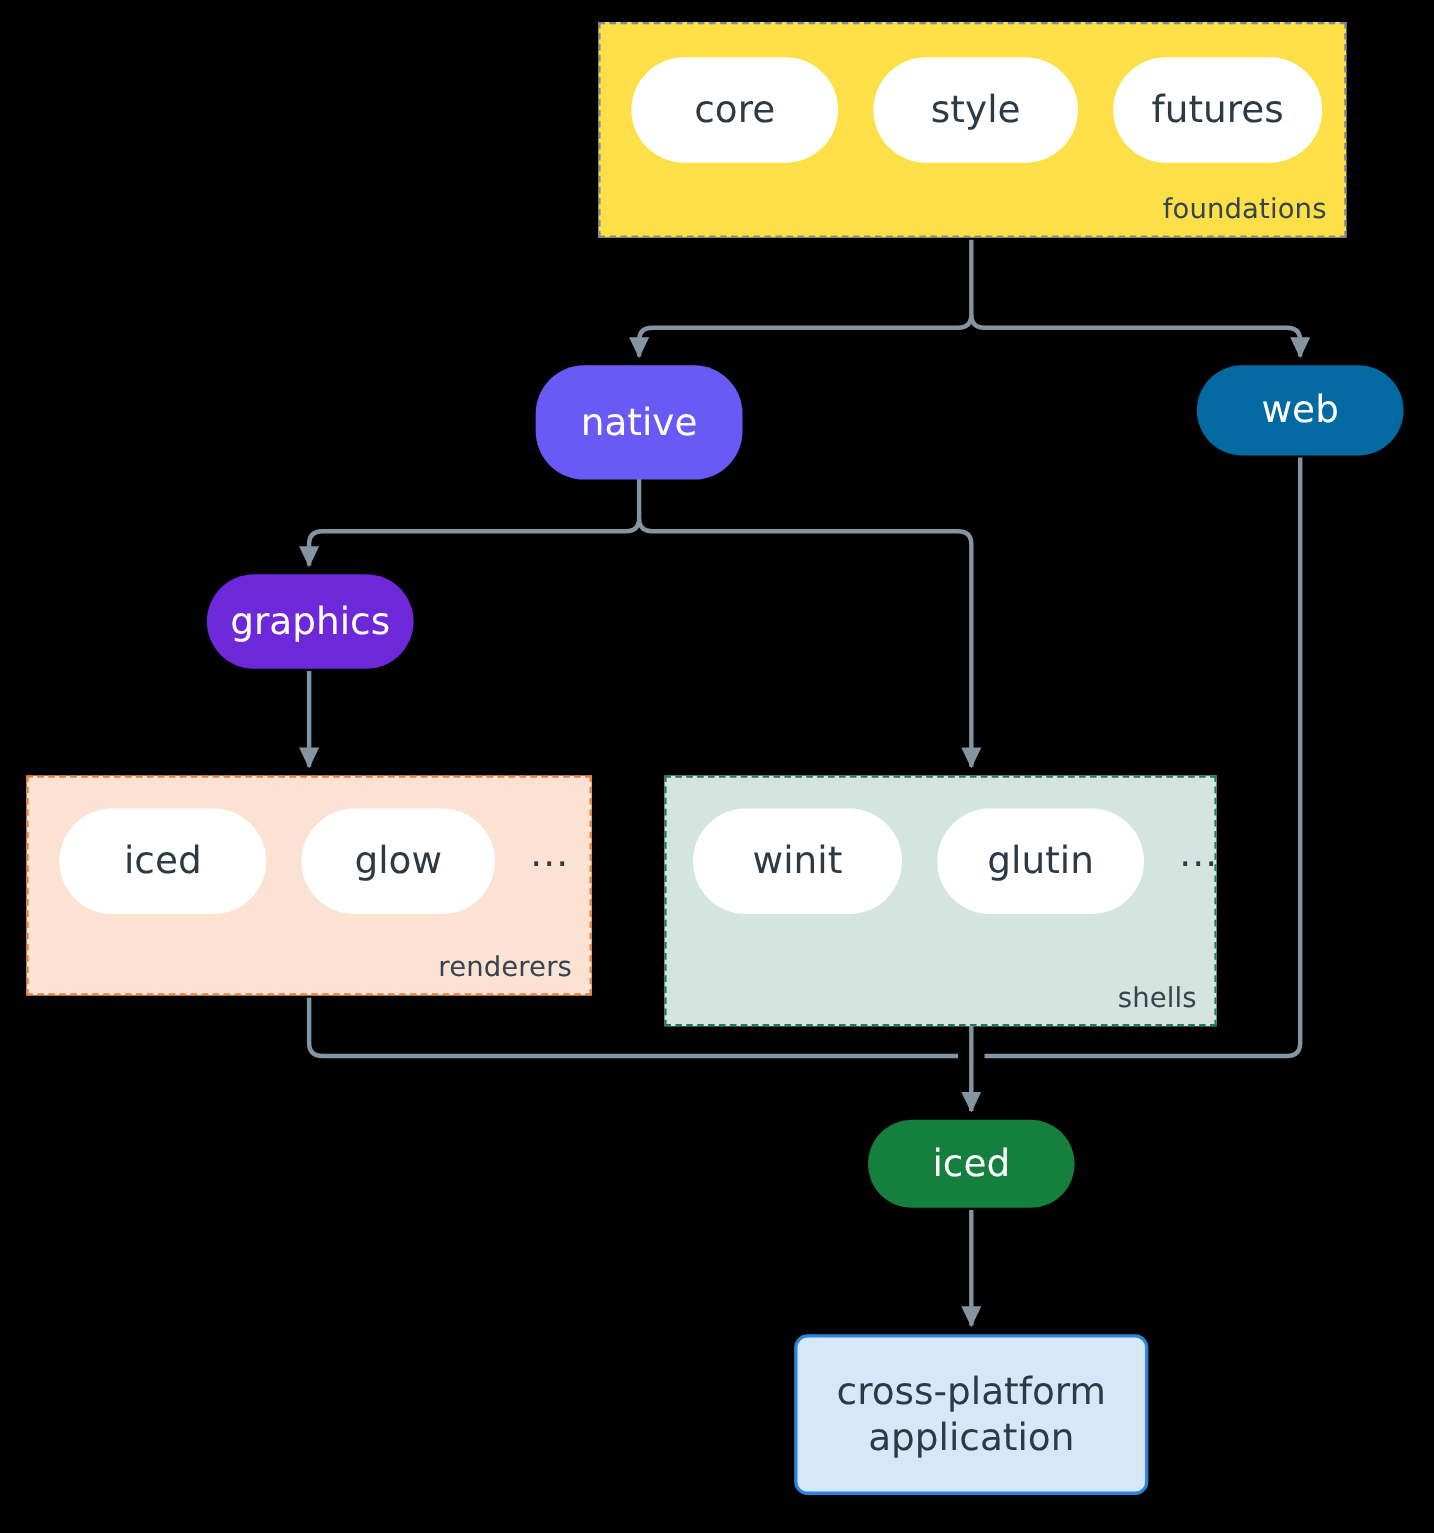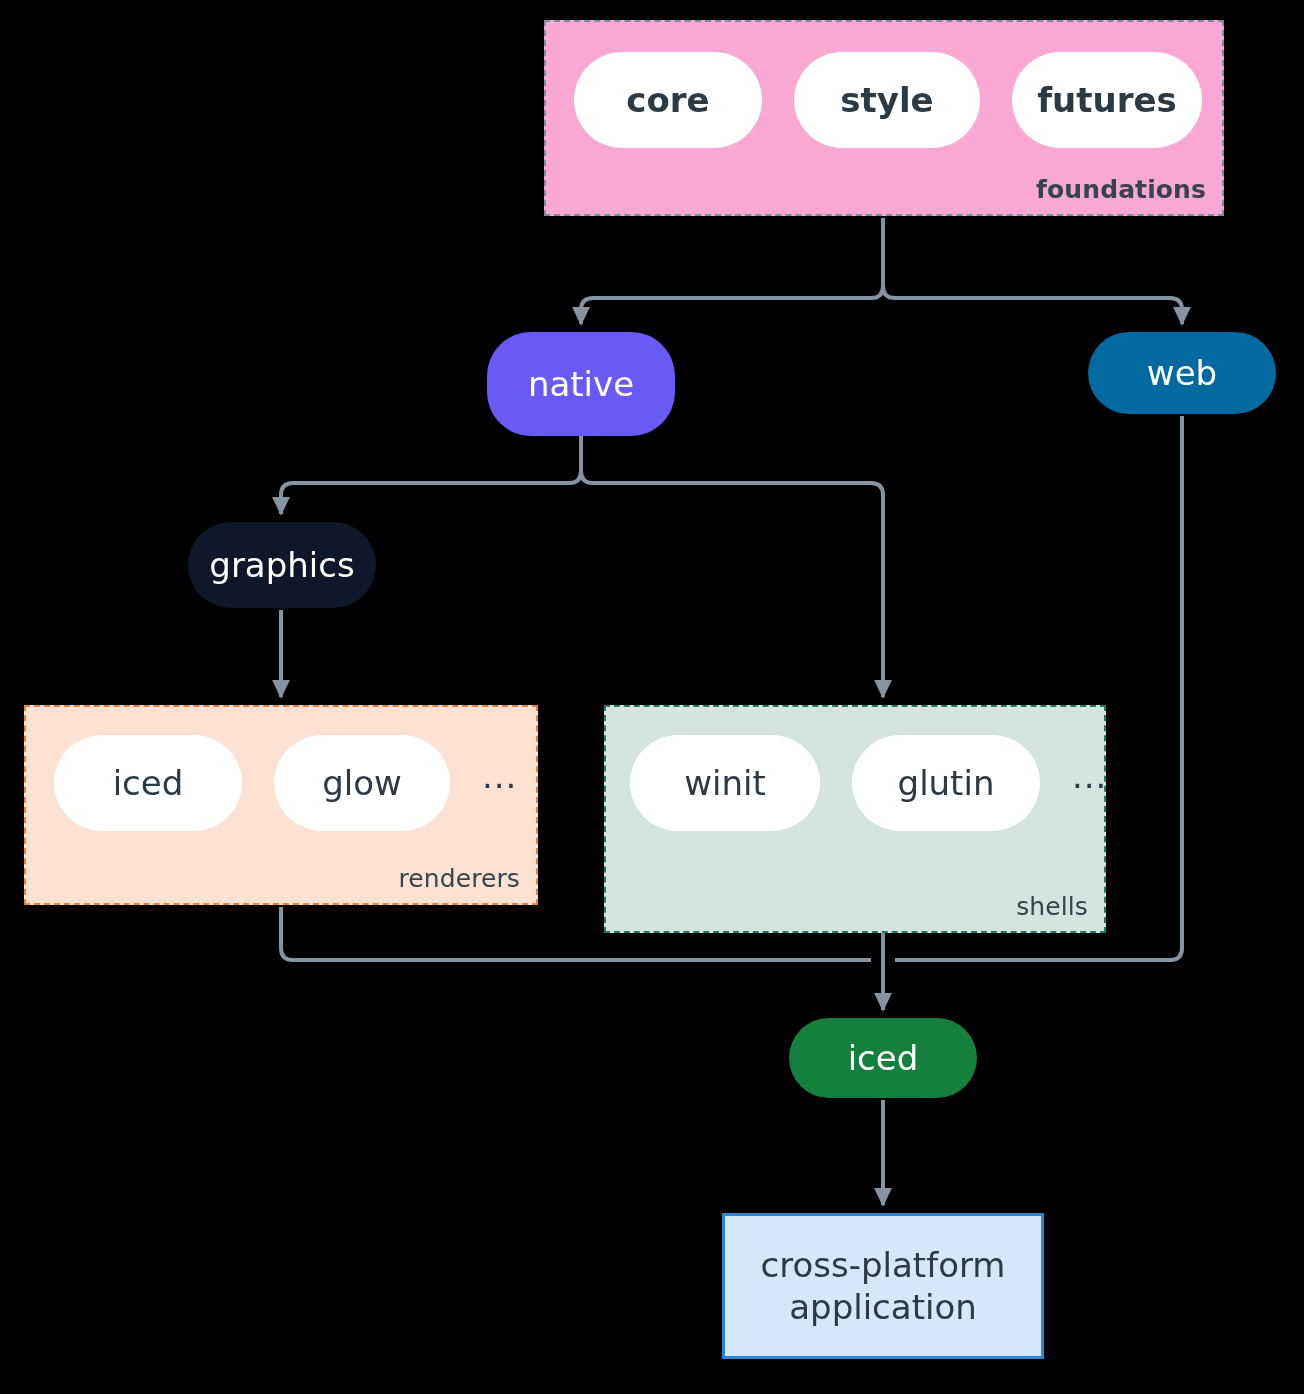--- a/index.html
+++ b/index.html
@@ -74,51 +74,50 @@
     display: flex;
     align-items: center;
     justify-content: center;
     box-sizing: border-box;
     color: #ffffff;
     font-size: 34px;
     border-radius: 44px;
     white-space: nowrap;
   }
   .node.rect {
-    border-radius: 0;
+    border-radius: 12px;
     color: #2b3a45;
     flex-direction: column;
     line-height: 1.25;
   }
 
   #foundations-group {
     left: 544px; top: 20px; width: 680px; height: 196px;
-    background: #f9a8d4;
+    background: #fde047;
     border: 2px dashed #7b8c9c;
-    font-weight: bold;
   }
   #foundations-group .group-items { left: 28px; top: 30px; }
 
   #renderers-group {
     left: 24px; top: 705px; width: 514px; height: 200px;
     background: #fbe2d2;
     border: 2px dashed #e8823a;
   }
   #renderers-group .group-items { left: 28px; top: 28px; }
 
   #shells-group {
     left: 604px; top: 705px; width: 502px; height: 228px;
     background: #d4e5df;
     border: 2px dashed #1f7a64;
   }
   #shells-group .group-items { left: 24px; top: 28px; }
 
   #node-native { left: 487px; top: 332px; width: 188px; height: 104px; background: #6a5af5; }
   #node-web    { left: 1088px; top: 332px; width: 188px; height: 82px; background: #0369a1; }
-  #node-graphics { left: 188px; top: 522px; width: 188px; height: 86px; background: #0f172a; }
+  #node-graphics { left: 188px; top: 522px; width: 188px; height: 86px; background: #6d28d9; }
   #node-iced   { left: 789px; top: 1018px; width: 188px; height: 80px; background: #15803d; }
   #node-application {
     left: 722px; top: 1213px; width: 322px; height: 146px;
     background: #d6e7fa; border: 3px solid #2a86d8;
     font-size: 34px;
   }
 </style>
 </head>
 <body>
 

